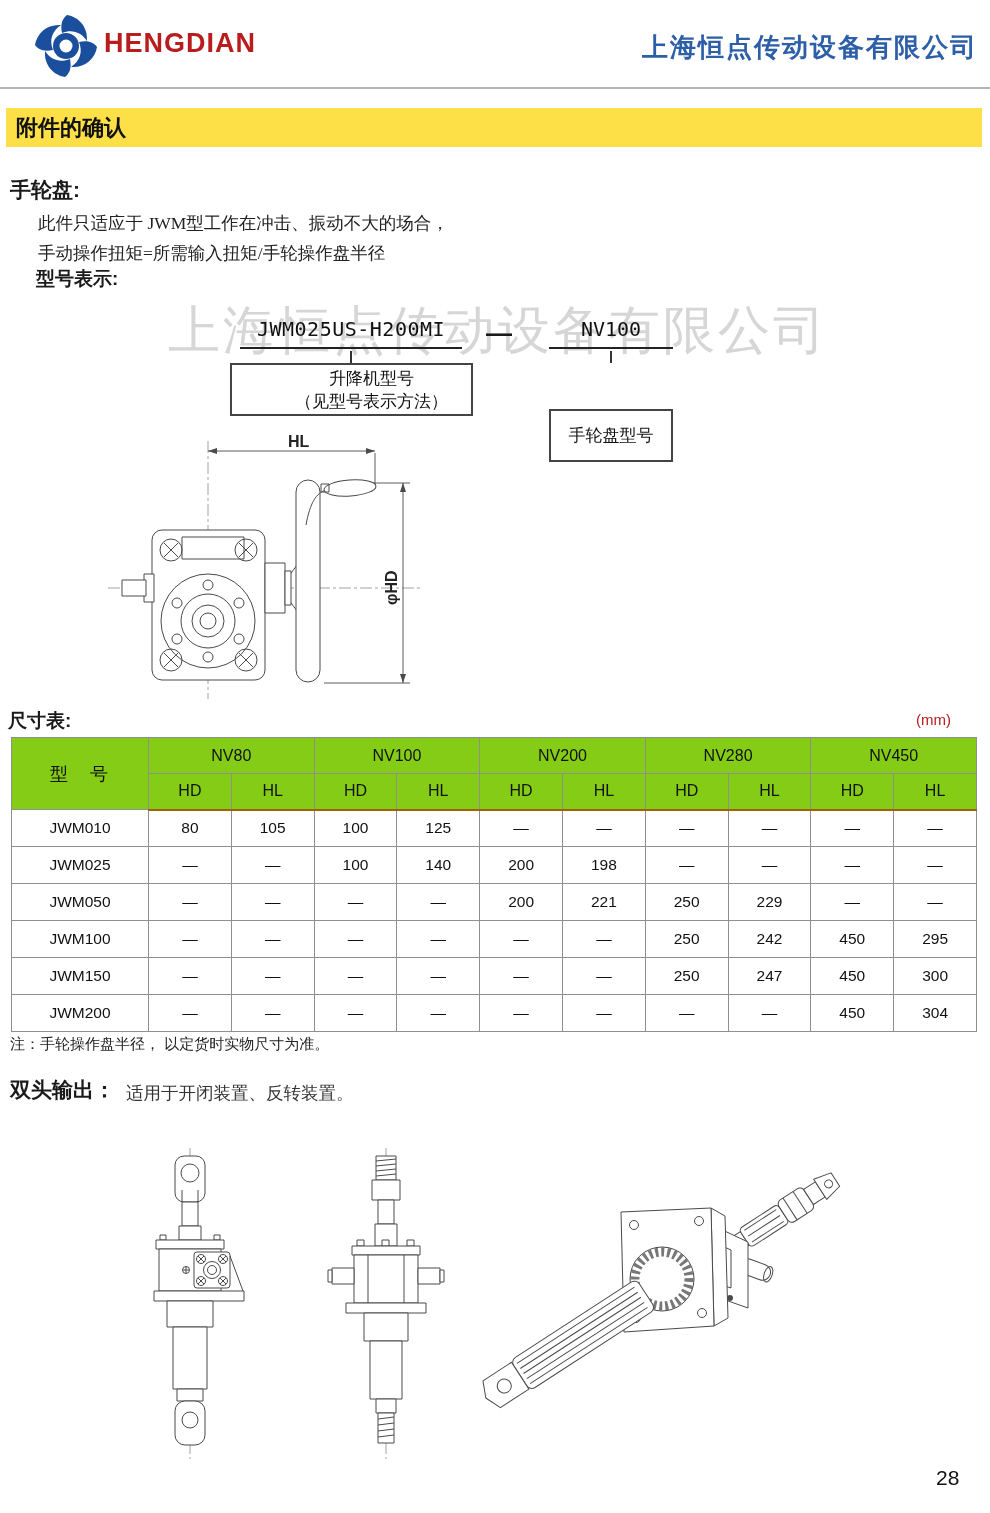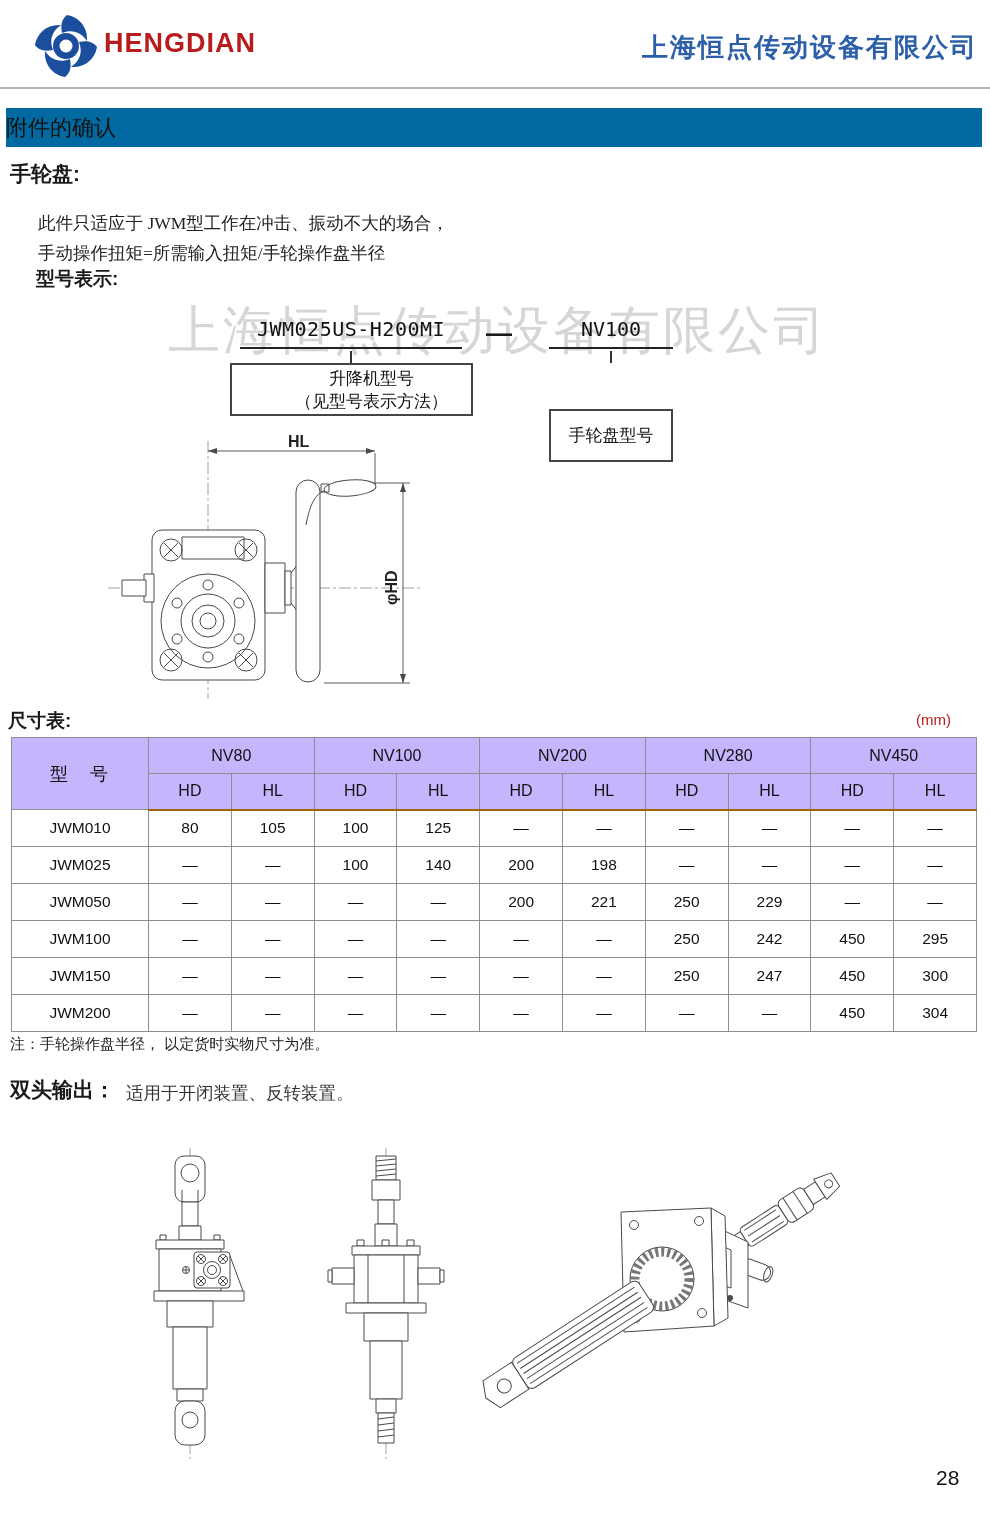--- a/index.html
+++ b/index.html
@@ -19,27 +19,27 @@
   .company-name {
     position:absolute; right:12px; top:30px;
     font-family:"Liberation Serif", serif; font-weight:bold;
     font-size:26px; letter-spacing:2px; color:#2d5fa9; white-space:nowrap;
   }
   .header-rule { position:absolute; left:0; top:87px; width:990px; height:0; border-top:2px solid #b5b5b5; }
 
   
   .banner {
     position:absolute; left:6px; top:108px; width:976px; height:39px;
-    background:#0369a1; line-height:39px; padding-left:0;
-    font-family:"Liberation Sans", sans-serif; font-weight:normal; font-size:22px; color:#111;
+    background:#fde047; line-height:39px; padding-left:10px;
+    font-family:"Liberation Sans", sans-serif; font-weight:bold; font-size:22px; color:#111;
   }
 
   
   .hw-heading {
-    position:absolute; left:10px; top:160px;
+    position:absolute; left:10px; top:176px;
     font-family:"Liberation Sans", sans-serif; font-weight:bold; font-size:21px;
   }
   .hw-desc { position:absolute; left:38px; top:208px; font-size:17.5px; line-height:30px; color:#222; }
   .model-heading {
     position:absolute; left:36px; top:266px;
     font-family:"Liberation Sans", sans-serif; font-weight:bold; font-size:19px;
   }
 
   
   .watermark {
@@ -87,21 +87,21 @@
   }
   table.size {
     position:absolute; left:11px; top:737px; width:966px;
     border-collapse:collapse; table-layout:fixed;
     font-family:"Liberation Sans", sans-serif; font-size:15.5px; color:#111;
   }
   table.size th, table.size td {
     border:1px solid #8f8f8f; text-align:center; vertical-align:middle;
     font-weight:normal; background:#fff; padding:0;
   }
-  table.size thead th { background:#c4b5fd; height:36px; font-size:16px; }
+  table.size thead th { background:#84cc16; height:36px; font-size:16px; }
   table.size thead tr.subrow th { border-bottom:2px solid #a16207; }
   table.size tbody td { height:37px; }
   table.size col.model-col { width:137px; }
   .note {
     position:absolute; left:10px; top:1035px;
     font-family:"Liberation Sans", sans-serif; font-size:15px; color:#222;
   }
 
   
   .double-heading {

